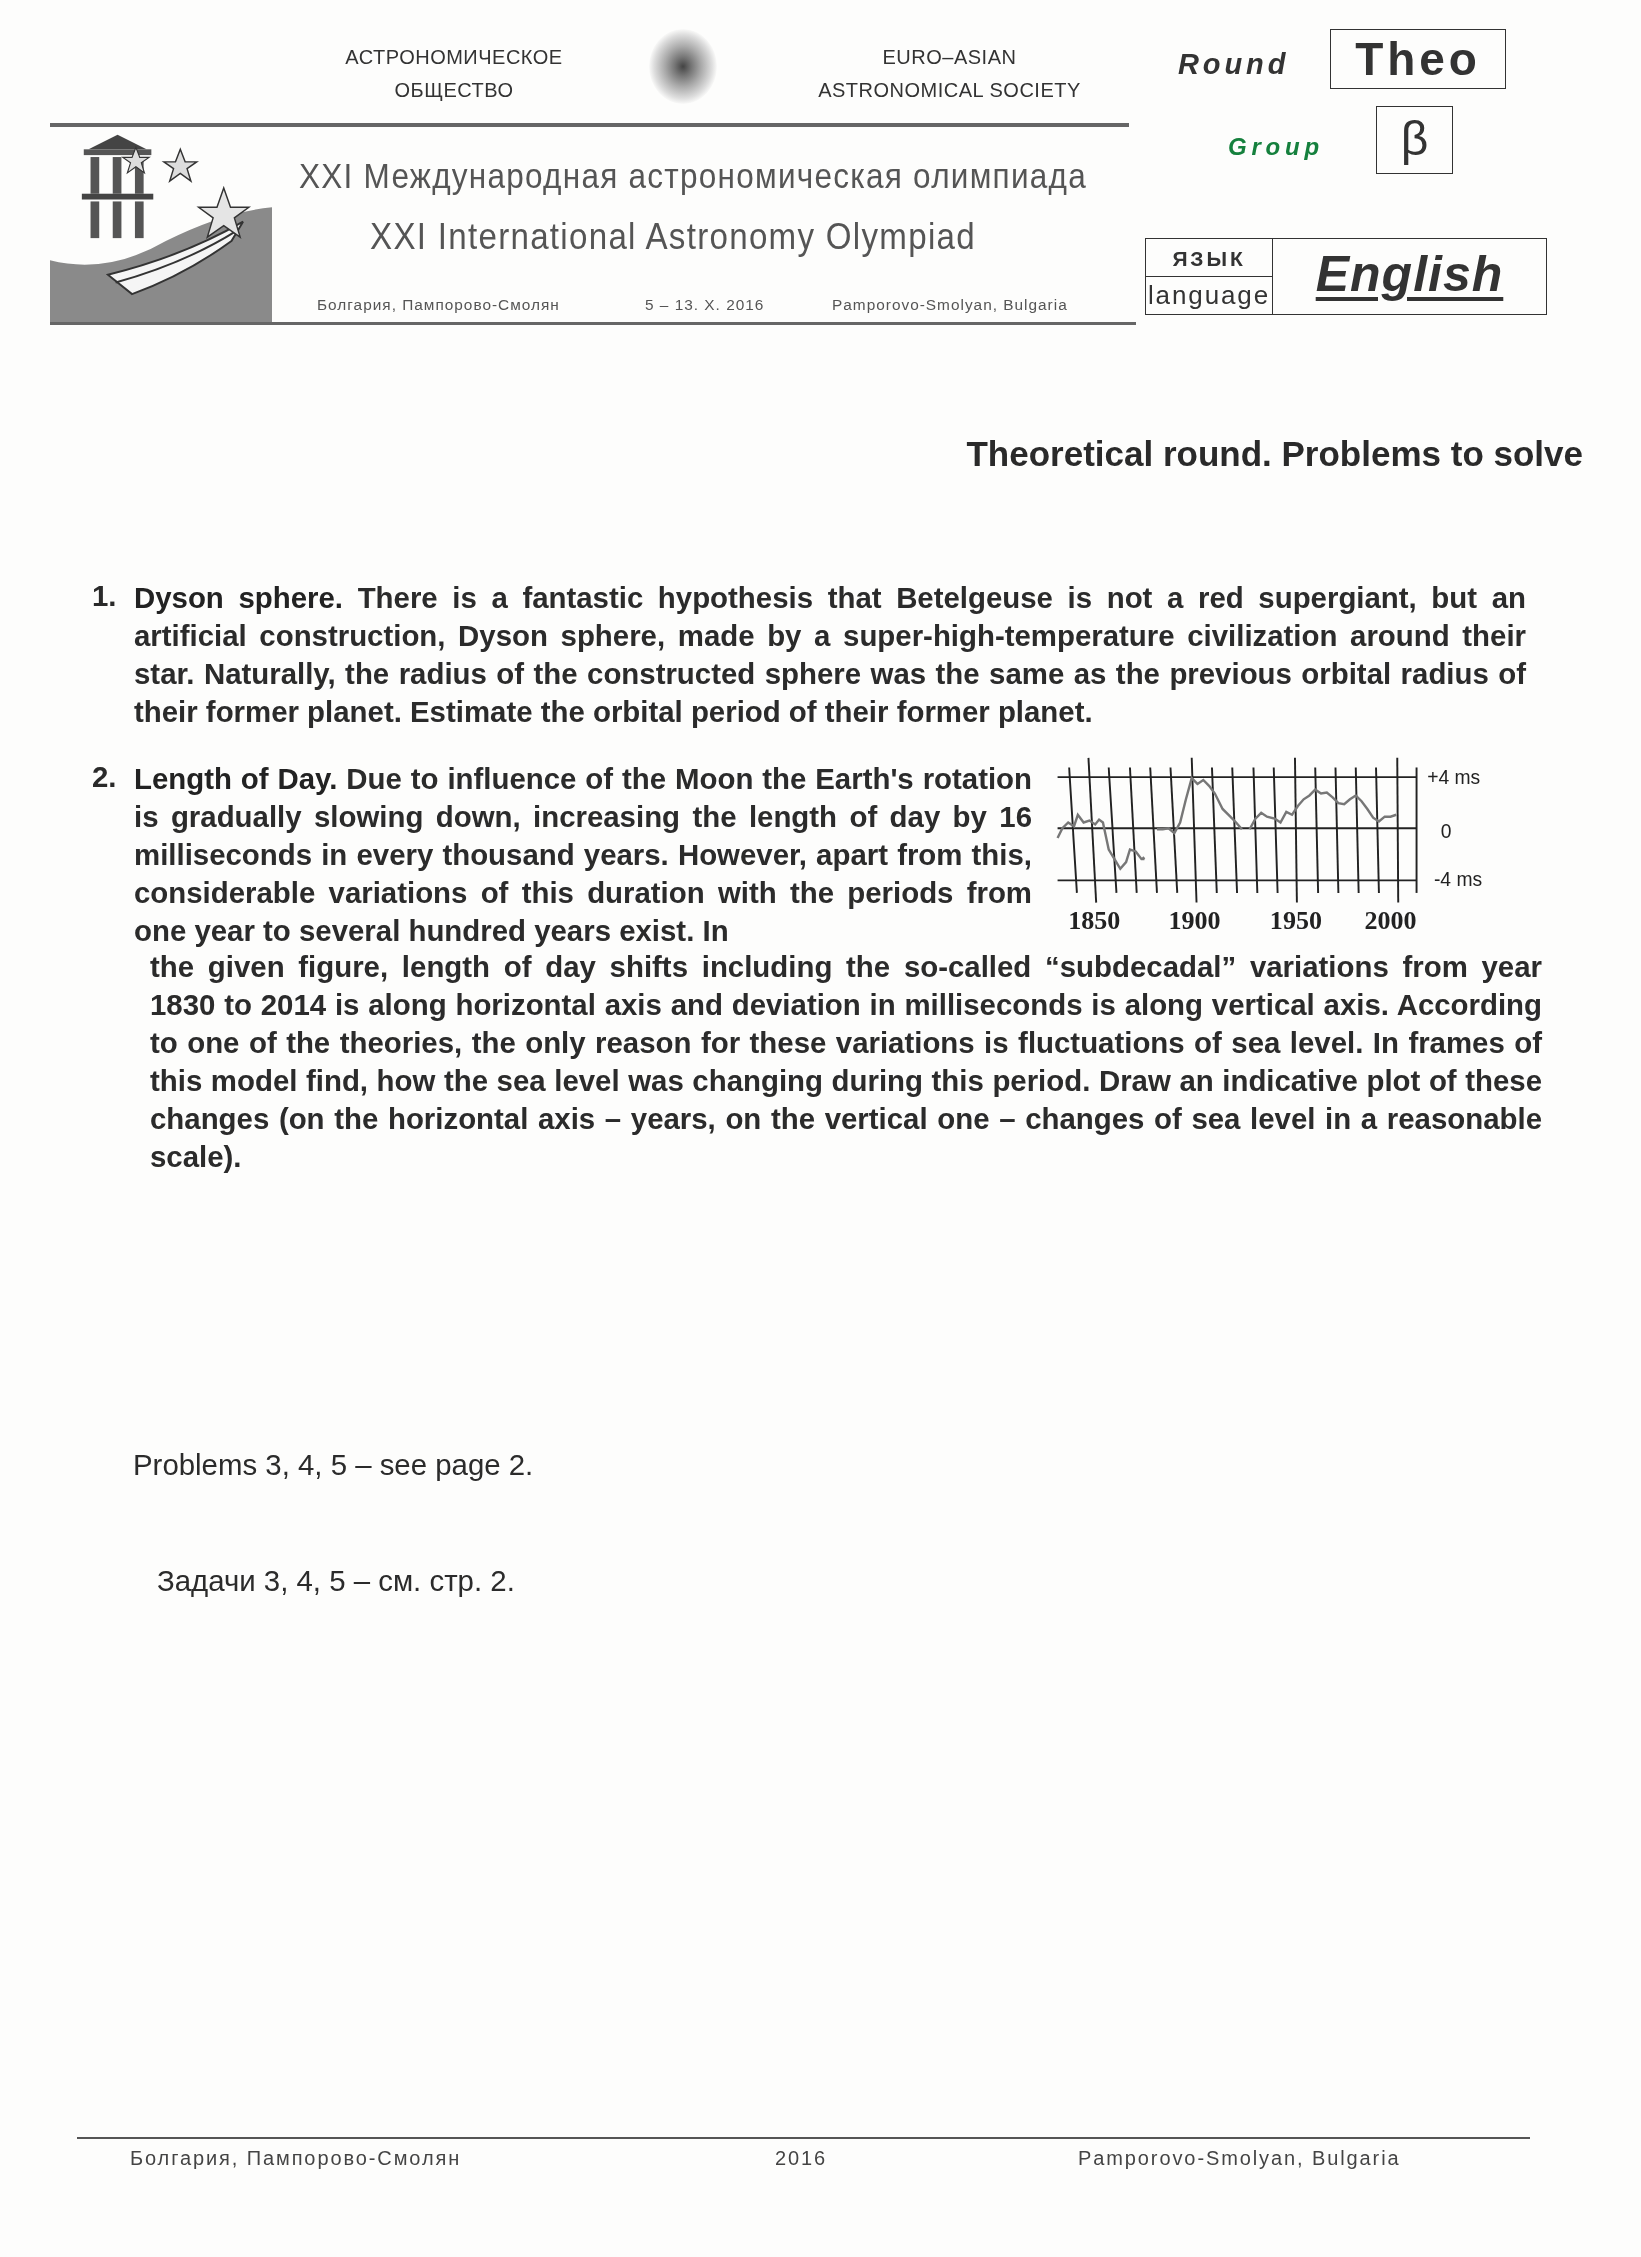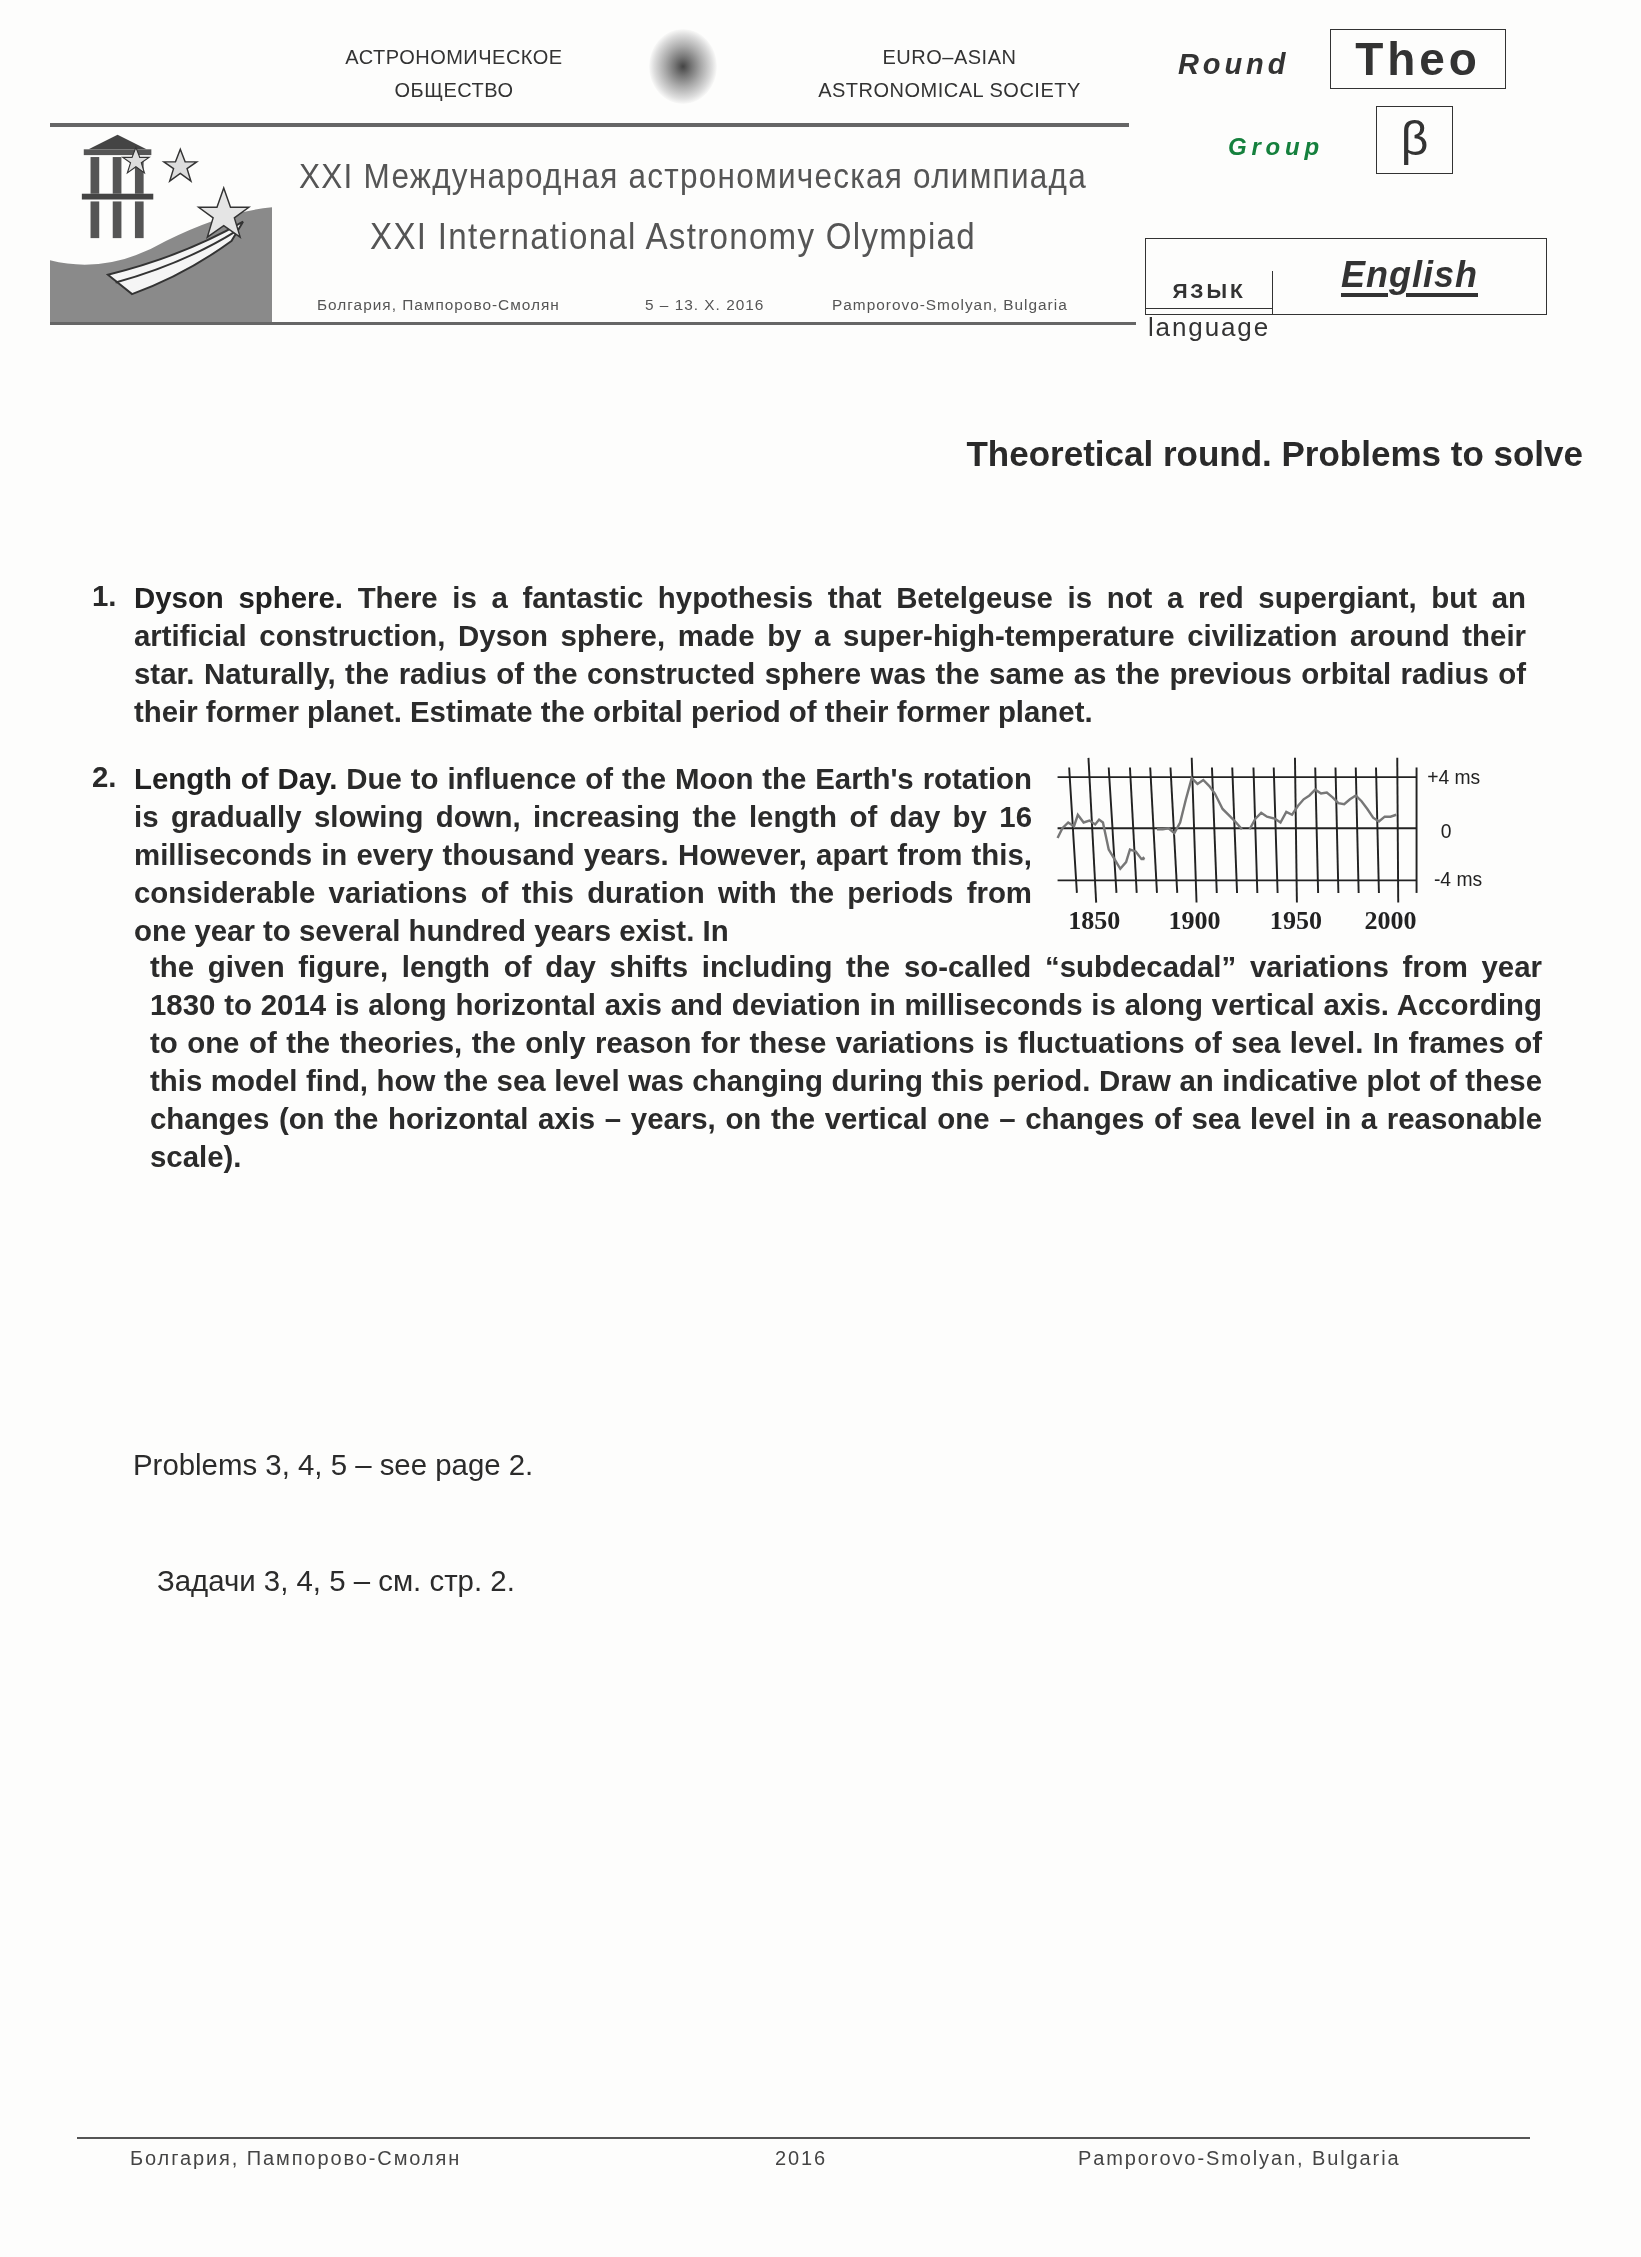--- a/index.html
+++ b/index.html
@@ -16,24 +16,24 @@
   .hrule { height: 3.9px; background: #666; }
   .logo { left: 50px; top: 130px; width: 222px; height: 195px; }
   .title-ru { left: 299px; top: 156px; font-size: 35px; color: #555; letter-spacing: 1.4px; transform: scaleX(0.9); transform-origin: left; white-space: nowrap; }
   .title-en { left: 370px; top: 216px; font-size: 36px; color: #555; letter-spacing: 1.4px; transform: scaleX(0.92); transform-origin: left; white-space: nowrap; }
   .hdr-foot { top: 296px; font-size: 15.4px; color: #555; letter-spacing: 1px; white-space: nowrap; }
   .round-lbl { left: 1178px; top: 48px; font-size: 29px; font-weight: bold; font-style: italic; letter-spacing: 3.9px; color: #333; }
   .round-box { left: 1330px; top: 29px; width: 174px; height: 58px; border: 1.9px solid #333; font-size: 46px; font-weight: bold; text-align: center; line-height: 58px; letter-spacing: 3.9px; color: #333; }
   .group-lbl { left: 1228px; top: 133px; font-size: 24px; font-weight: bold; font-style: italic; letter-spacing: 4.8px; color: #15803d; }
   .group-box { left: 1376px; top: 106px; width: 75px; height: 66px; border: 1.9px solid #333; font-size: 48px; text-align: center; line-height: 64px; color: #333; }
   .lang-box { left: 1145px; top: 238px; width: 400px; height: 75px; border: 1.9px solid #333; display: flex; }
-  .lang-left { width: 126px; border-right: 1.9px solid #333; display: flex; flex-direction: column; margin-top: 32px; }
+  .lang-left { width: 126px; border-right: 1.9px solid #333; display: flex; flex-direction: column; }
   .lang-ru { height: 37px; border-bottom: 1.9px solid #333; font-size: 21px; font-weight: bold; text-align: center; line-height: 39px; letter-spacing: 2.9px; color: #333; }
   .lang-en { flex: 1; font-size: 26px; text-align: center; line-height: 37px; letter-spacing: 1.9px; color: #333; }
-  .lang-val { flex: 1; font-size: 36px; font-weight: bold; font-style: italic; text-align: center; line-height: 71px; color: #333; letter-spacing: 1px; }
+  .lang-val { flex: 1; font-size: 50px; font-weight: bold; font-style: italic; text-align: center; line-height: 71px; color: #333; letter-spacing: 1px; }
   .lang-val span { text-decoration: underline; text-decoration-thickness: 3.9px; text-underline-offset: 5.8px; }
   
   .page-title { left: 0; width: 1583px; top: 434px; text-align: right; font-size: 35px; font-weight: bold; color: #2a2a2a; }
   .para { font-size: 29.4px; line-height: 38px; text-align: justify; color: #2b2b2b; font-weight: bold; }
   .para b { color: #222; }
   .num { position: absolute; font-size: 29.4px; font-weight: bold; }
   .plain { font-size: 29.4px; color: #2b2b2b; white-space: nowrap; }
   
   .chart { left: 1043px; top: 753px; width: 502px; height: 193px; }
   .foot-rule { left: 77px; top: 2137px; width: 1453px; height: 1.9px; background: #555; }

